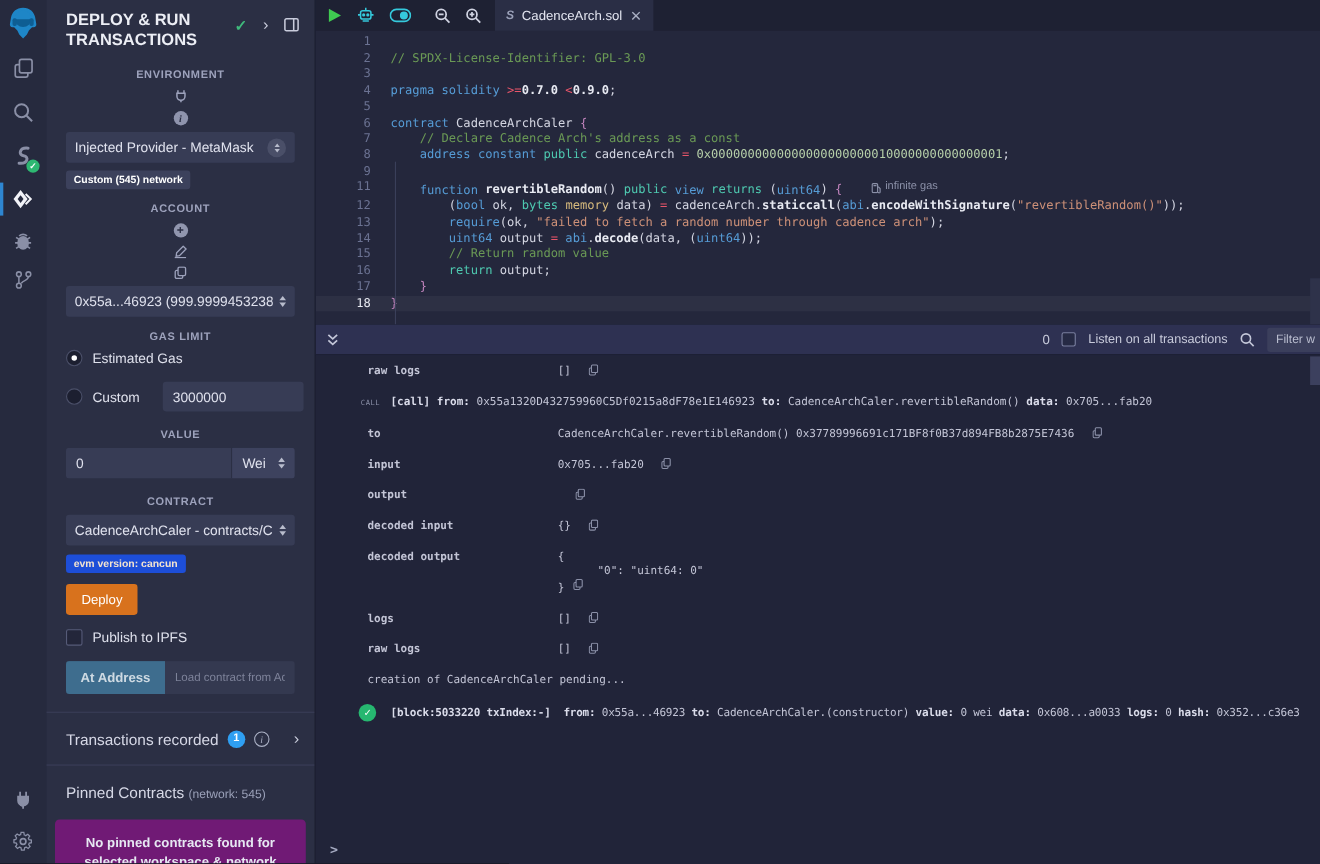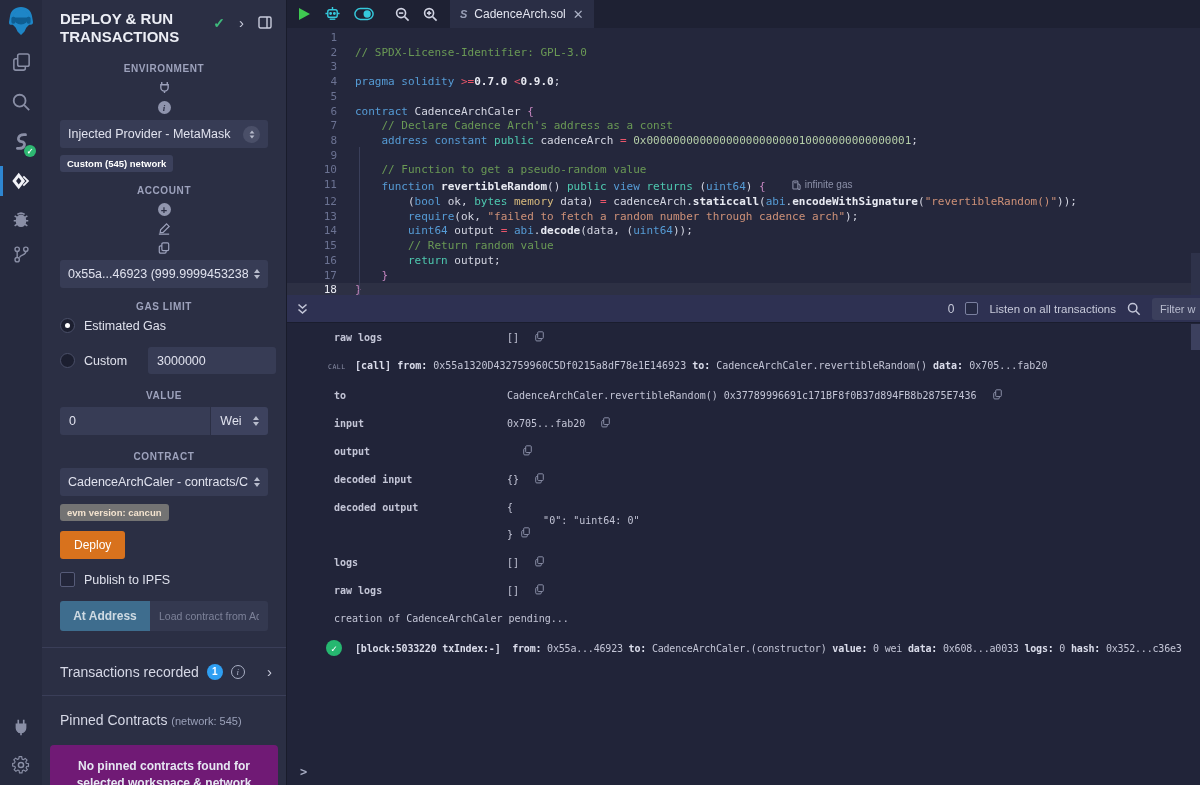--- a/index.html
+++ b/index.html
@@ -49,21 +49,21 @@
   .radio{width:15px;height:15px;border-radius:50%;background:#1c1f30;border:1px solid #4a4f68;
          display:inline-flex;align-items:center;justify-content:center;flex:none;}
   .radio.checked::after{content:"";width:5px;height:5px;border-radius:50%;background:#fff;}
   .gas-input{width:128px;height:27px;background:#373c55;border:none;border-radius:3px;color:#e0e2ee;
              font-size:12.5px;padding:0 9px;margin-left:12px;font-family:"Liberation Sans",sans-serif;}
   .value-group{display:flex;height:28px;border-radius:3px;overflow:hidden;}
   .value-group input{flex:1;background:#373c55;border:none;color:#e0e2ee;font-size:12.5px;padding:0 9px;
              font-family:"Liberation Sans",sans-serif;min-width:0;}
   .wei{width:58px;background:#3d425e;display:flex;align-items:center;justify-content:center;gap:5px;
        font-size:12.5px;color:#e0e2ee;border-left:1px solid #2b2f44;}
-  .evm-badge{display:inline-block;background:#737373;color:#f3e3cf;font-size:9.5px;font-weight:bold;
+  .evm-badge{display:inline-block;background:#1d4ed8;color:#f3e3cf;font-size:9.5px;font-weight:bold;
              padding:3px 7px;border-radius:3px;margin-top:8px;}
   .deploy-btn{display:block;margin-top:10px;background:#d8721d;color:#fff;font-size:12px;font-weight:normal;
               border:none;border-radius:3px;padding:7px 14px;cursor:pointer;font-family:"Liberation Sans",sans-serif;}
   .pub-row{display:flex;align-items:center;gap:9px;margin-top:13px;color:#dfe1ec;}
   .cbx{width:15px;height:15px;border-radius:2px;background:#23263a;border:1px solid #565b78;flex:none;}
   .ataddr{display:flex;margin-top:14px;height:30px;border-radius:3px;overflow:hidden;}
   .ataddr button{width:90px;background:#3e6d8e;border:none;color:rgba(255,255,255,.75);font-weight:bold;
                  font-size:12px;font-family:"Liberation Sans",sans-serif;}
   .ataddr input{flex:1;background:#343950;border:none;color:#c9ccdc;font-size:10.5px;padding:0 9px;min-width:0;
                 font-family:"Liberation Sans",sans-serif;}
@@ -403,21 +403,20 @@
       <div id="code-lines">
           <div class="code-line"><span class="ln">1</span><span class="lc"></span></div>
           <div class="code-line"><span class="ln">2</span><span class="lc"><span class="tk-c">// SPDX-License-Identifier: GPL-3.0</span></span></div>
           <div class="code-line"><span class="ln">3</span><span class="lc"></span></div>
           <div class="code-line"><span class="ln">4</span><span class="lc"><span class="tk-k">pragma solidity </span><span class="tk-o">&gt;=</span><span class="tk-w">0.7.0</span><span class="tk-o"> &lt;</span><span class="tk-w">0.9.0</span><span class="tk-p">;</span></span></div>
           <div class="code-line"><span class="ln">5</span><span class="lc"></span></div>
           <div class="code-line"><span class="ln">6</span><span class="lc"><span class="tk-k">contract</span><span class="tk-p"> CadenceArchCaler </span><span class="tk-b">{</span></span></div>
           <div class="code-line"><span class="ln">7</span><span class="lc"><span class="tk-c">    // Declare Cadence Arch's address as a const</span></span></div>
           <div class="code-line"><span class="ln">8</span><span class="lc"><span class="tk-p">    </span><span class="tk-k">address</span><span class="tk-p"> </span><span class="tk-k">constant</span><span class="tk-p"> </span><span class="tk-t">public</span><span class="tk-p"> cadenceArch </span><span class="tk-o">=</span><span class="tk-p"> </span><span class="tk-n">0x0000000000000000000000010000000000000001</span><span class="tk-p">;</span></span></div>
           <div class="code-line"><span class="ln">9</span><span class="lc"></span></div>
-          <div class="code-line"><span class="ln">10</span><span class="lc"><span class="tk-c">    // Function to get a pseudo-random value</span></span></div>
           <div class="code-line"><span class="ln">11</span><span class="lc"><span class="tk-p">    </span><span class="tk-k">function</span><span class="tk-f"> revertibleRandom</span><span class="tk-p">() </span><span class="tk-t">public</span><span class="tk-p"> </span><span class="tk-k">view</span><span class="tk-p"> </span><span class="tk-t">returns</span><span class="tk-p"> (</span><span class="tk-k">uint64</span><span class="tk-p">) </span><span class="tk-b">{</span><span class="gas-note"><svg width="9" height="10" viewBox="0 0 10 11" fill="none" stroke="#8b90a8" stroke-width="1.2">
                   <rect x="1" y="1" width="5.5" height="9" rx="1"></rect>
                   <path d="M2.3 3 h3 M7 4 l2 2 v3.5 a1 1 0 0 1 -2 0"></path>
                 </svg><span>infinite gas</span></span></span></div>
           <div class="code-line"><span class="ln">12</span><span class="lc"><span class="tk-p">        (</span><span class="tk-k">bool</span><span class="tk-p"> ok, </span><span class="tk-t">bytes</span><span class="tk-g"> memory</span><span class="tk-p"> data) </span><span class="tk-o">=</span><span class="tk-p"> cadenceArch.</span><span class="tk-f">staticcall</span><span class="tk-p">(</span><span class="tk-k">abi</span><span class="tk-p">.</span><span class="tk-f">encodeWithSignature</span><span class="tk-p">(</span><span class="tk-s">"revertibleRandom()"</span><span class="tk-p">));</span></span></div>
           <div class="code-line"><span class="ln">13</span><span class="lc"><span class="tk-p">        </span><span class="tk-k">require</span><span class="tk-p">(ok, </span><span class="tk-s">"failed to fetch a random number through cadence arch"</span><span class="tk-p">);</span></span></div>
           <div class="code-line"><span class="ln">14</span><span class="lc"><span class="tk-p">        </span><span class="tk-k">uint64</span><span class="tk-p"> output </span><span class="tk-o">=</span><span class="tk-p"> </span><span class="tk-k">abi</span><span class="tk-p">.</span><span class="tk-f">decode</span><span class="tk-p">(data, (</span><span class="tk-k">uint64</span><span class="tk-p">));</span></span></div>
           <div class="code-line"><span class="ln">15</span><span class="lc"><span class="tk-c">        // Return random value</span></span></div>
           <div class="code-line"><span class="ln">16</span><span class="lc"><span class="tk-p">        </span><span class="tk-t">return</span><span class="tk-p"> output;</span></span></div>
           <div class="code-line"><span class="ln">17</span><span class="lc"><span class="tk-p">    </span><span class="tk-b">}</span></span></div>

